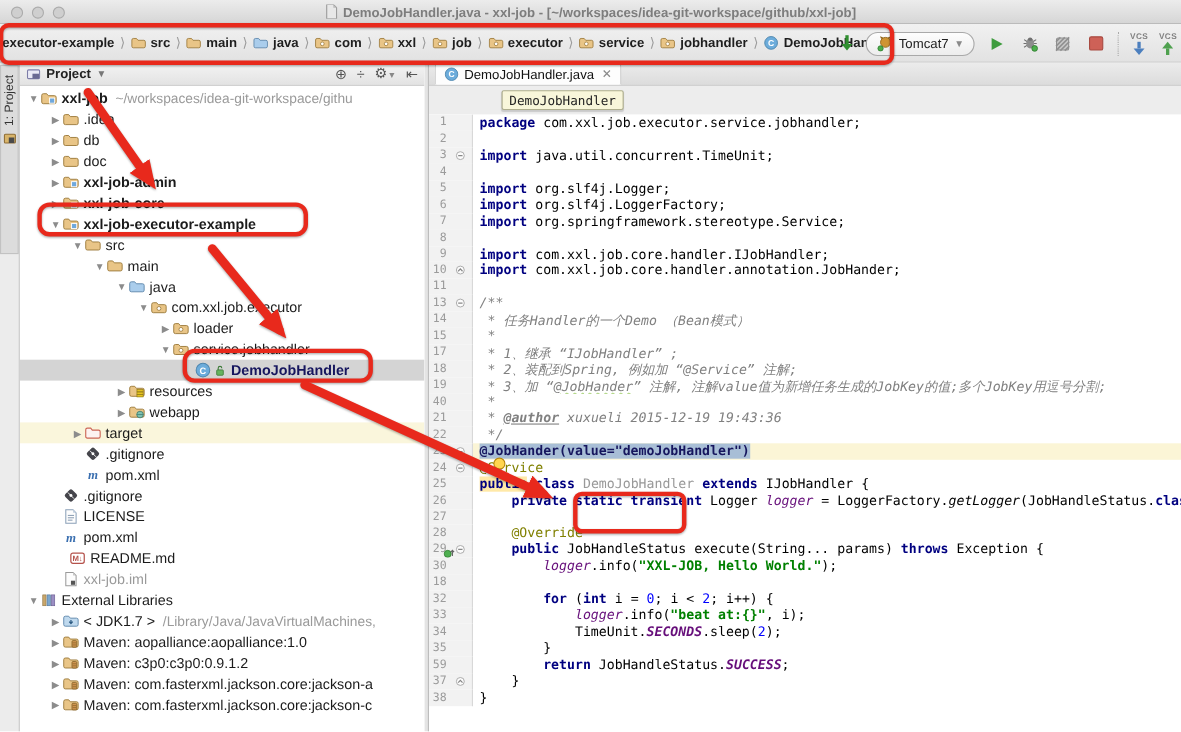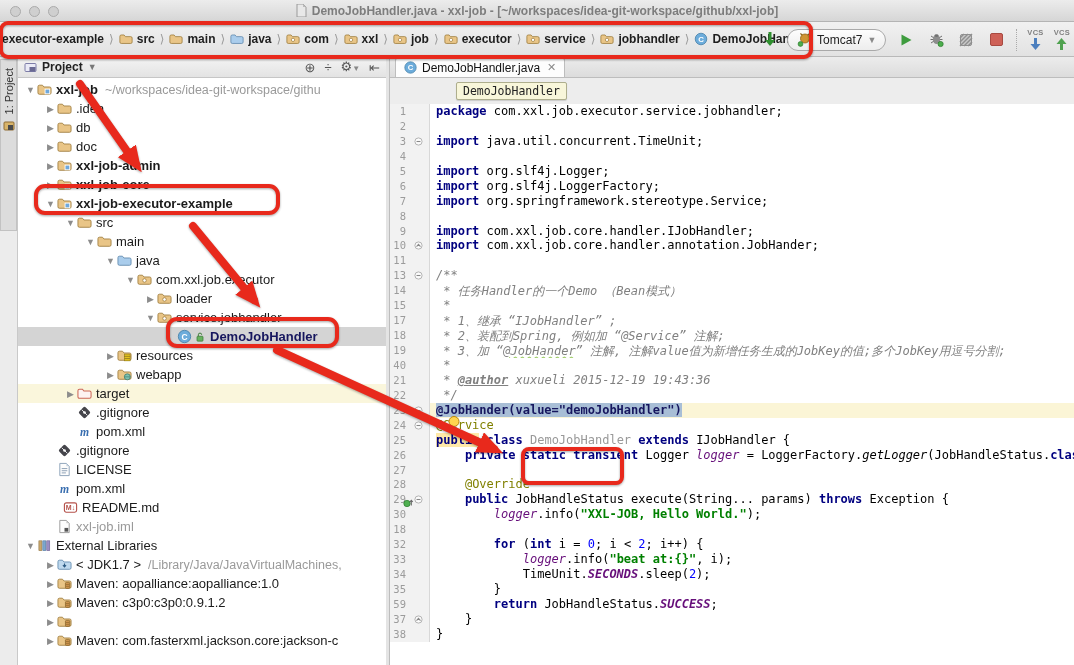--- a/index.html
+++ b/index.html
@@ -596,20 +596,21 @@
         <div class="trow" style="padding-left: 26px;">
           <span class="tarrow">▶</span>
           <span class="ticon">
             <svg width="15" height="15" viewBox="0 0 16 16">
               <path d="M1 5 q0-1.6 1.6-1.6 h3.2 l1.6 1.9 h6 q1.6 0 1.6 1.6 v4.6 q0 1.6-1.6 1.6 H2.6 q-1.6 0-1.6-1.6 z" fill="#e9c587" stroke="#9c7a3a" stroke-width="0.9"></path>
               <rect x="9" y="6.8" width="4.6" height="6.4" rx="1" fill="#d09550" stroke="#7a5a20" stroke-width="0.7"></rect>
               <line x1="9.6" y1="9" x2="13" y2="9" stroke="#7a5a20" stroke-width="0.6"></line>
               <line x1="9.6" y1="11" x2="13" y2="11" stroke="#7a5a20" stroke-width="0.6"></line>
             </svg>
           </span>
+          <span class="tlabel">Maven: com.fasterxml.jackson.core:jackson-a</span>
         </div>
         <div class="trow" style="padding-left: 26px;">
           <span class="tarrow">▶</span>
           <span class="ticon">
             <svg width="15" height="15" viewBox="0 0 16 16">
               <path d="M1 5 q0-1.6 1.6-1.6 h3.2 l1.6 1.9 h6 q1.6 0 1.6 1.6 v4.6 q0 1.6-1.6 1.6 H2.6 q-1.6 0-1.6-1.6 z" fill="#e9c587" stroke="#9c7a3a" stroke-width="0.9"></path>
               <rect x="9" y="6.8" width="4.6" height="6.4" rx="1" fill="#d09550" stroke="#7a5a20" stroke-width="0.7"></rect>
               <line x1="9.6" y1="9" x2="13" y2="9" stroke="#7a5a20" stroke-width="0.6"></line>
               <line x1="9.6" y1="11" x2="13" y2="11" stroke="#7a5a20" stroke-width="0.6"></line>
             </svg>

